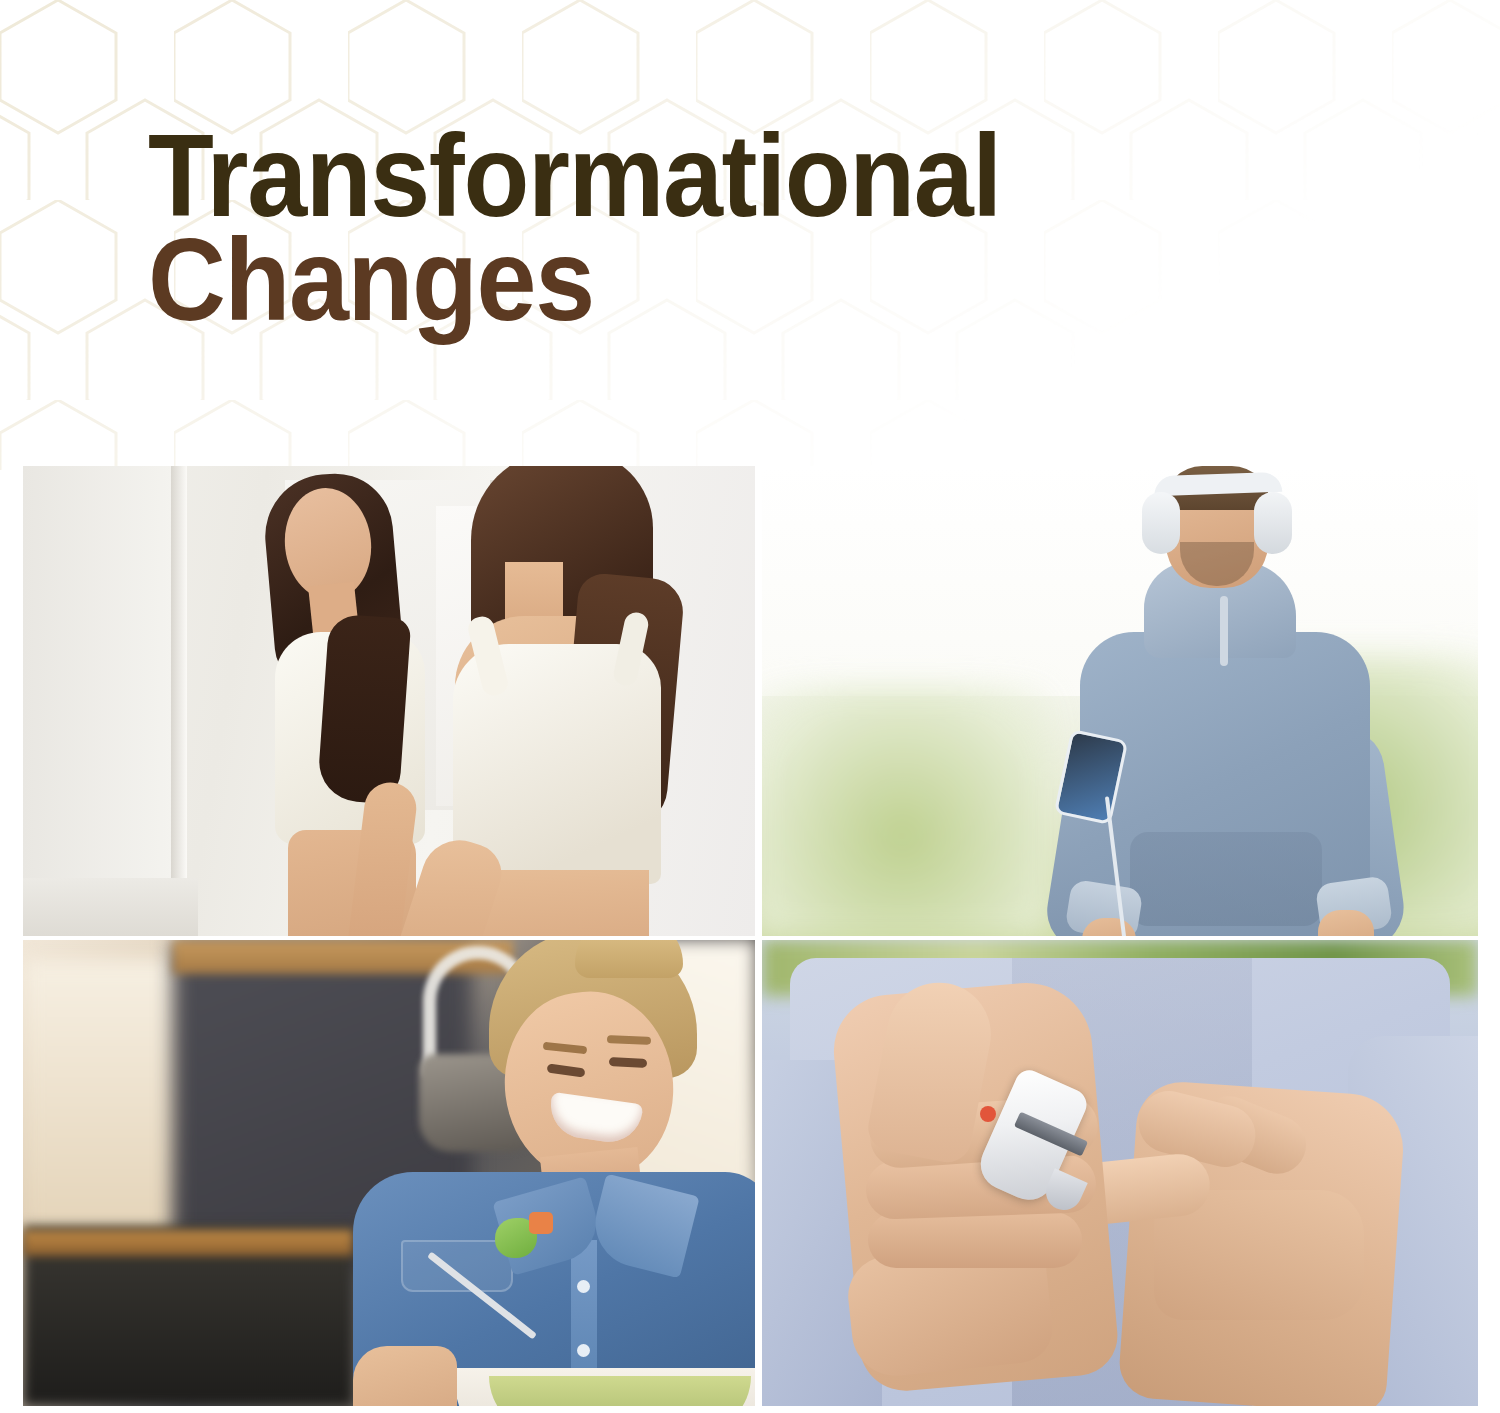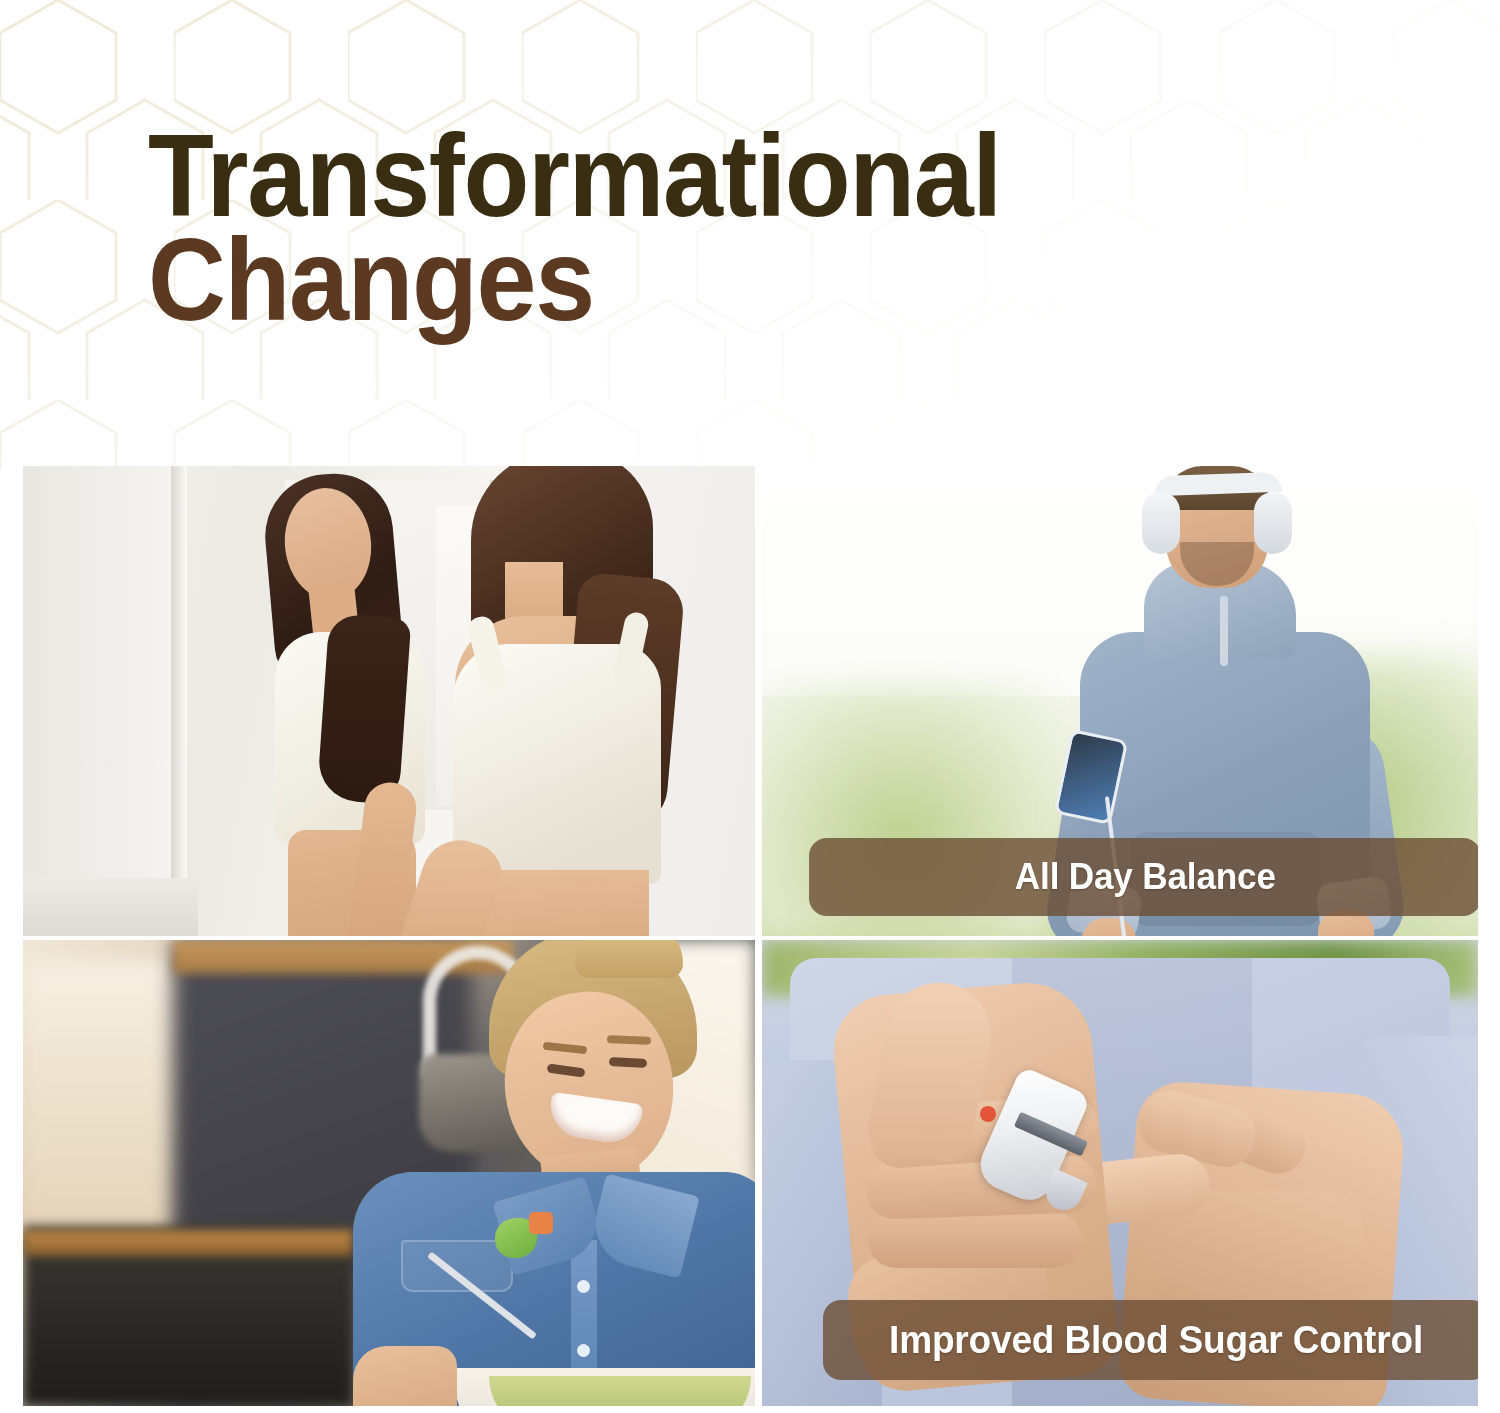--- a/index.html
+++ b/index.html
@@ -390,23 +390,20 @@
         <div class="earbud-wire"></div>
       <div class="hd-collar"></div>
         <div class="hd-zip"></div>
       <div class="hp-head"></div>
         <div class="hp-beard"></div>
         <div class="hp-hairtop"></div>
       <div class="hp-band"></div>
         <div class="hp-cupL"></div>
         <div class="hp-cupR"></div>
     </div>
-    <div class="caption cap-tr" style="left:47px;top:372px;width:672px;height:78px;">
-      <span class="caption-text">All Day Balance</span>
-    </div>
   </div>
 
   <div class="cell bl">
     <div class="photo p3">
       <div class="win-l"></div>
         <div class="kbg-dark"></div>
         <div class="shelf"></div>
       <div class="win-r"></div>
       <div class="stove"></div>
         <div class="stove-rail"></div>
@@ -453,18 +450,15 @@
         <div class="thumbL"></div>
       <div class="fingL4"></div>
         <div class="fingL3"></div>
         <div class="fingL2"></div>
       <div class="fingL1"></div>
       <div class="lancet"></div>
         <div class="lancet-band"></div>
       <div class="lancet-tip"></div>
         <div class="lancet-btn"></div>
     </div>
-    <div class="caption cap-br" style="left:61px;top:360px;width:666px;height:80px;">
-      <span class="caption-text">Improved Blood Sugar Control</span>
-    </div>
   </div>
 
 </div>
 
 </body></html>

